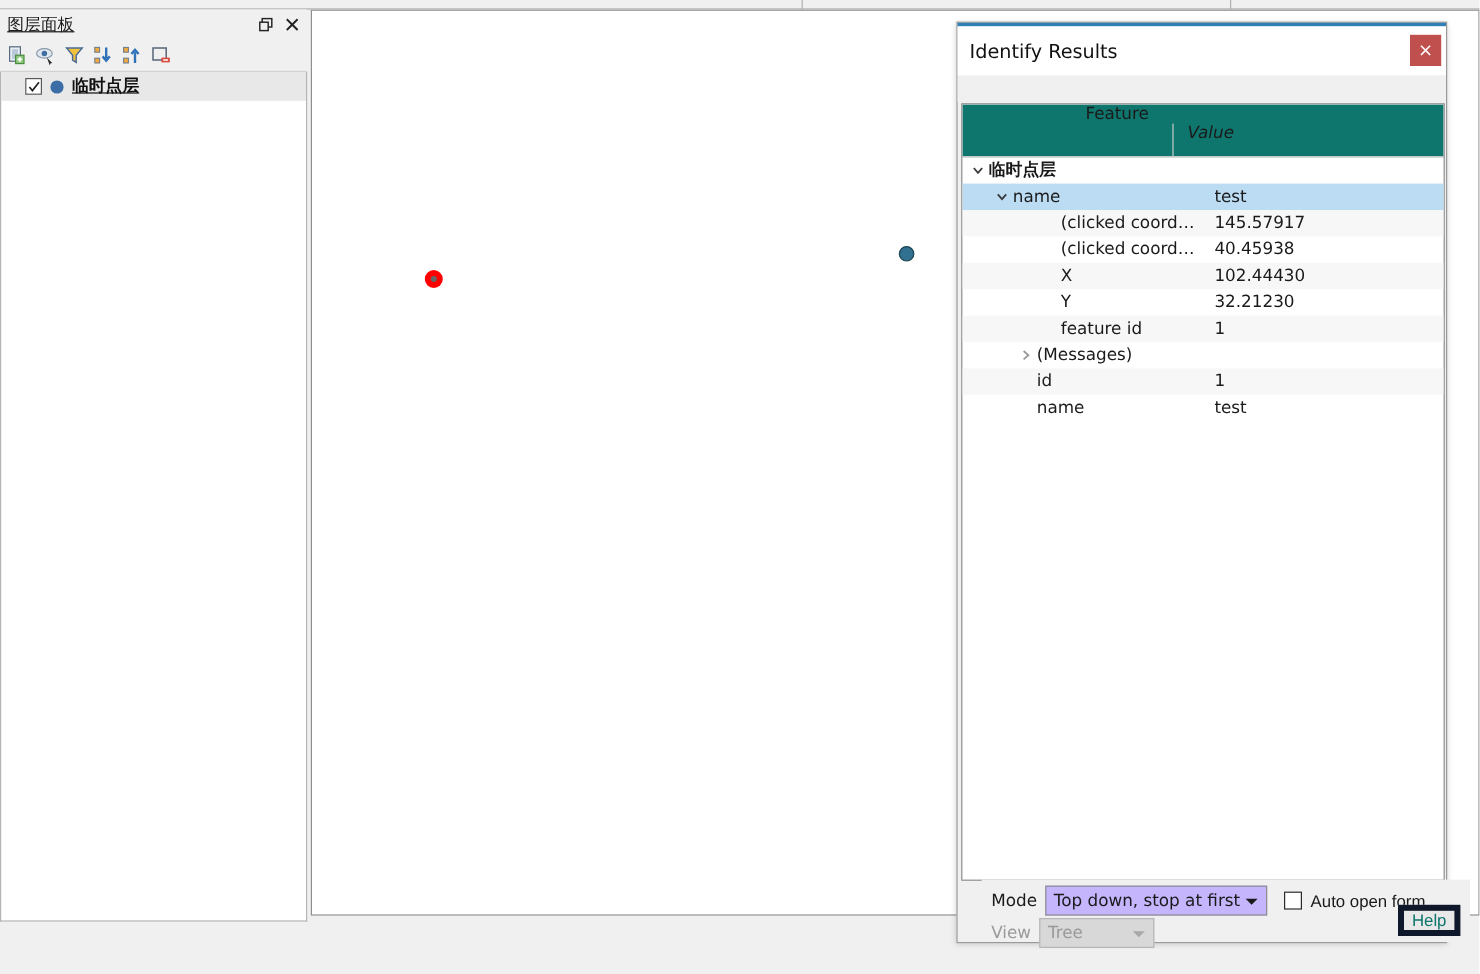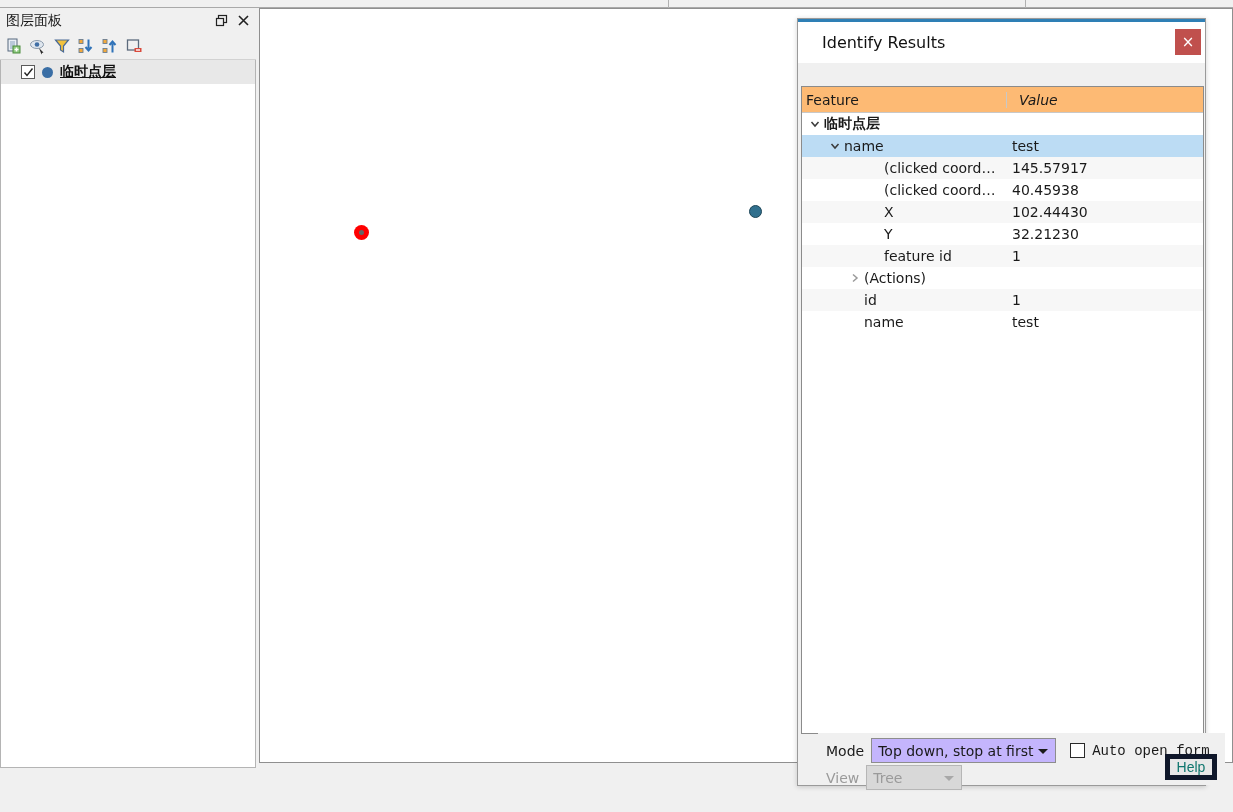--- a/index.html
+++ b/index.html
@@ -31,20 +31,21 @@
   }
   .panel-title {
     position: absolute; left: 0; top: 0; width: 256px; height: 25px;
     display: flex; align-items: center;
     padding-left: 6px;
     background: #f0f0f0;
   }
   .panel-title .ptitle {
     font-size: 14px; color: #1a1a1a; flex: 1;
     font-family: "DejaVu Sans", "Liberation Sans", sans-serif;
+    text-decoration: underline;
   }
   .panel-title .tbtn {
     width: 18px; height: 18px; margin-right: 4px;
     display: flex; align-items: center; justify-content: center;
     cursor: pointer;
   }
   .panel-title .tbtn svg { display: block; }
 
   .layers-toolbar {
     position: absolute; left: 0; top: 25px; width: 256px; height: 27px;
@@ -127,21 +128,21 @@
   .identify-topline {
     position: absolute; left: 0; top: 0; width: 100%; height: 3px;
     background: #2e7fb5;
   }
   .identify-titlebar {
     position: absolute; left: 0; top: 3px; width: 100%; height: 41px;
     background: #ffffff;
     display: flex; align-items: center;
   }
   .identify-title {
-    margin-left: 24px; font-size: 16px; color: #111;
+    margin-left: 10px; font-size: 16px; color: #111;
     font-family: "DejaVu Sans", "Liberation Sans", sans-serif;
   }
   .identify-close {
     position: absolute; right: 4px; top: 7px;
     width: 26px; height: 26px;
     background: #c0504d; color: #ffffff;
     display: flex; align-items: center; justify-content: center;
     font-size: 15px; line-height: 1; cursor: pointer;
     font-family: "DejaVu Sans", sans-serif;
   }
@@ -151,24 +152,25 @@
   }
 
   .tree-wrap {
     position: absolute; left: 3px; top: 67px;
     width: 403px; height: 648px;
     background: #ffffff;
     border: 1px solid #8b8b8b;
     overflow: hidden;
   }
   .tree-header {
-    display: flex; height: 26px;
-    background: #fdba74;
+    display: flex; height: 44px;
+    background: #0f766e;
     border-bottom: 1px solid #c8c8c8;
     align-items: center;
+    flex-direction: column;
   }
   .th {
     font-size: 14px; color: #1a1a1a;
     font-family: "DejaVu Sans", "Liberation Sans", sans-serif;
     padding-left: 4px;
   }
   .th-feature { width: 204px; }
   .th-value { flex: 1; border-left: 1px solid #c8c8c8; padding-left: 12px; font-style: italic; }
 
   .tree-row {
@@ -220,21 +222,21 @@
     border-top: 5px solid #1a1a1a;
   }
   .combo.disabled { background: #d8d8d8; border-color: #b6b6b6; color: #9a9a9a; min-width: 96px; }
   .combo.disabled .arrow { border-top-color: #a8a8a8; }
   .chk-wrap { display: flex; align-items: center; margin-left: 14px; cursor: pointer; }
   .chk {
     width: 15px; height: 15px; background: #fff;
     border: 1.5px solid #2a2a2a; margin-right: 7px;
   }
   .chk-lbl { font-size: 14px; color: #1a1a1a;
-    font-family: Liberation Mono, monospace; }
+    font-family: Liberation Sans, sans-serif; }
   .help-btn {
     position: absolute; right: 8px; bottom: 5px;
     width: 52px; height: 26px;
     background: #e8e8e8; border: 5px solid #0f172a;
     display: flex; align-items: center; justify-content: center;
     font-size: 14px; color: #0f766e; cursor: pointer;
     font-family: Liberation Sans, sans-serif;
   }
 
   
@@ -425,21 +427,21 @@
             </span>
             <span class="cell-value">1</span>
           </div>
           <div class="tree-row">
             <span class="cell-feature" style="padding-left: 44px;">
               <span class="twisty">
                 <svg width="12" height="12" viewBox="0 0 12 12">
                   <path d="M4 2.5 L8 6 L4 9.5" stroke="#9a9a9a" stroke-width="1.5" fill="none"></path>
                 </svg>
               </span>
-              <span>(Actions)</span>
+              <span>(Messages)</span>
             </span>
             <span class="cell-value"></span>
           </div>
           <div class="tree-row alt">
             <span class="cell-feature" style="padding-left: 44px;">
               <span class="twisty empty"></span>
               <span>id</span>
             </span>
             <span class="cell-value">1</span>
           </div>

